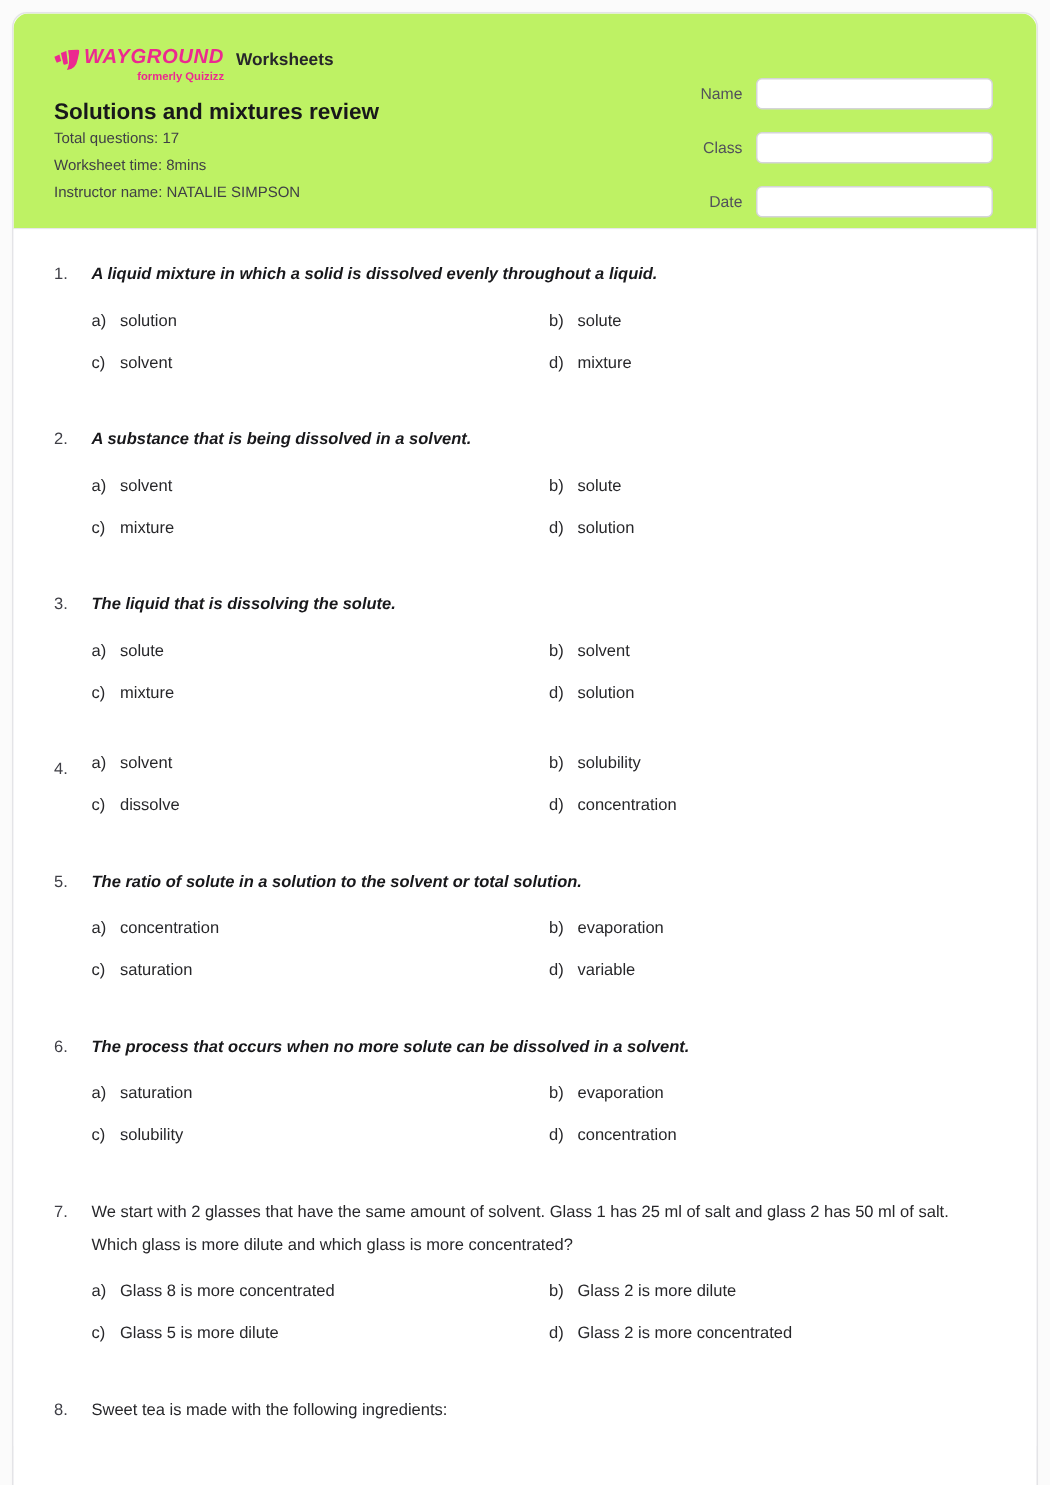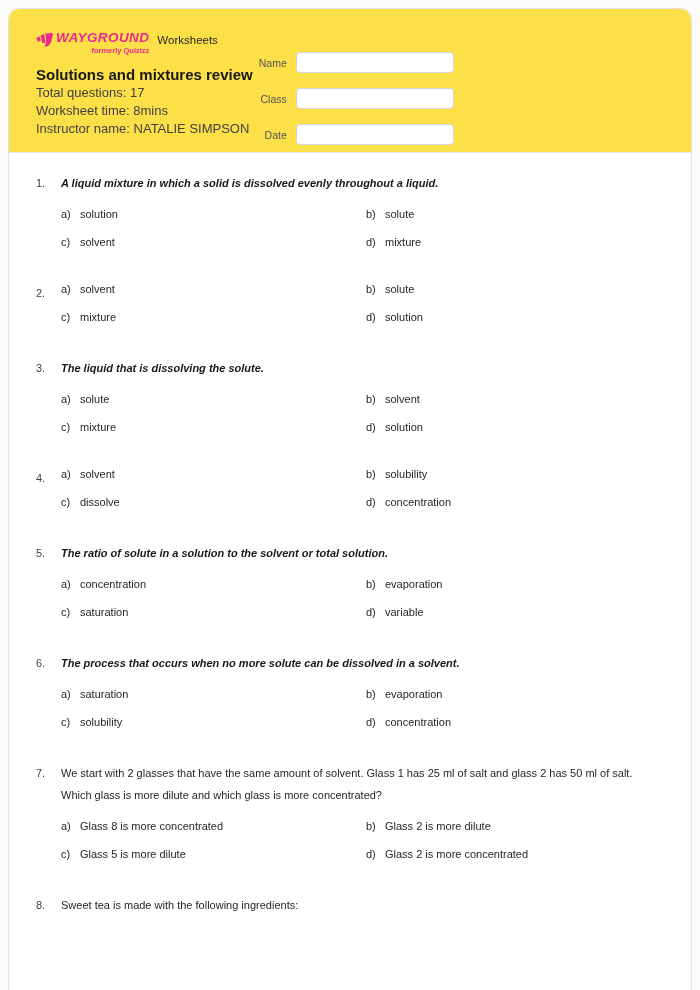--- a/index.html
+++ b/index.html
@@ -14,24 +14,25 @@
     margin: 8px auto 0;
     height: 1400px;
     background: #ffffff;
     border: 1px solid #e4e4e7;
     border-radius: 10px;
     box-shadow: 0 1px 2px rgba(0,0,0,0.03);
     overflow: hidden;
   }
   
   .header {
-    background: #fde047;
+    background: #bef264;
     border-bottom: 1px solid #e7e7ea;
     border-radius: 10px 10px 0 0;
     display: flex;
+    justify-content: space-between;
     padding: 22px 29px 14px 27px;
     height: 144px;
   }
   .brand-row { display: flex; align-items: flex-start; }
   .logo-mark { display: block; margin-top: 2px; }
   .logo-text { margin-left: 3px; }
   .wordmark {
     font-size: 13.5px;
     font-weight: bold;
     font-style: italic;
@@ -42,33 +43,33 @@
   .tagline {
     font-size: 7.5px;
     font-weight: bold;
     color: #ec2990;
     text-align: right;
     margin-top: 2px;
     line-height: 8px;
   }
   .product {
     font-size: 11.5px;
-    font-weight: normal;
+    font-weight: bold;
     color: #27272a;
     margin: 3px 0 0 8px;
   }
   .ws-title {
     font-size: 15px;
     font-weight: bold;
     color: #18181b;
     margin-top: 13px;
     line-height: 13px;
   }
   .meta-line {
-    font-size: 13px;
+    font-size: 10px;
     color: #3f3f46;
     margin-top: 6px;
     line-height: 12px;
   }
   
   .fields { display: flex; flex-direction: column; gap: 15px; margin-top: 21px; }
   .field-row { display: flex; align-items: center; }
   .field-label {
     width: 34px;
     text-align: right;
@@ -177,20 +178,21 @@
             <div class="option">
               <span class="letter">d)</span>
               <span class="otext">mixture</span>
             </div>
           </div>
         </div>
       </div>
       <div class="question bold">
         <div class="qnum">2.</div>
         <div class="qbody">
+          <div class="qtext">A substance that is being dissolved in a solvent.</div>
           <div class="options">
             <div class="option">
               <span class="letter">a)</span>
               <span class="otext">solvent</span>
             </div>
             <div class="option">
               <span class="letter">b)</span>
               <span class="otext">solute</span>
             </div>
             <div class="option">

